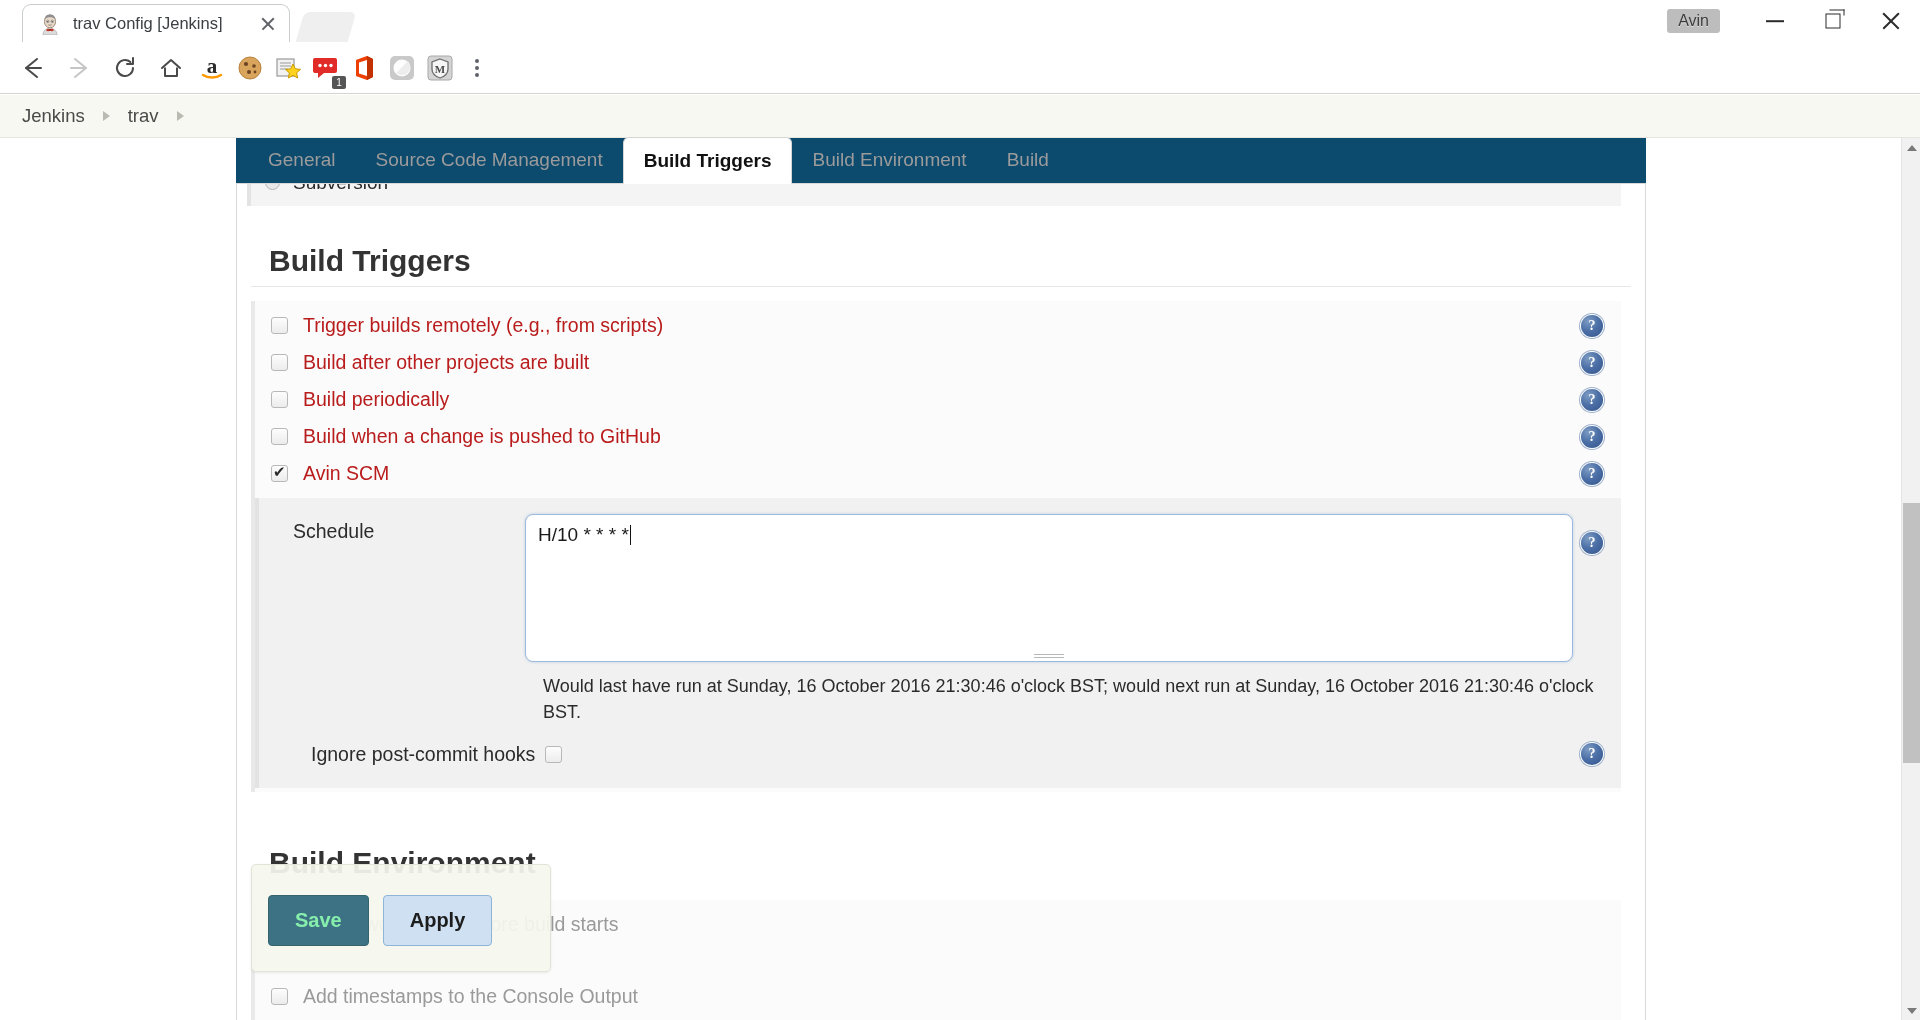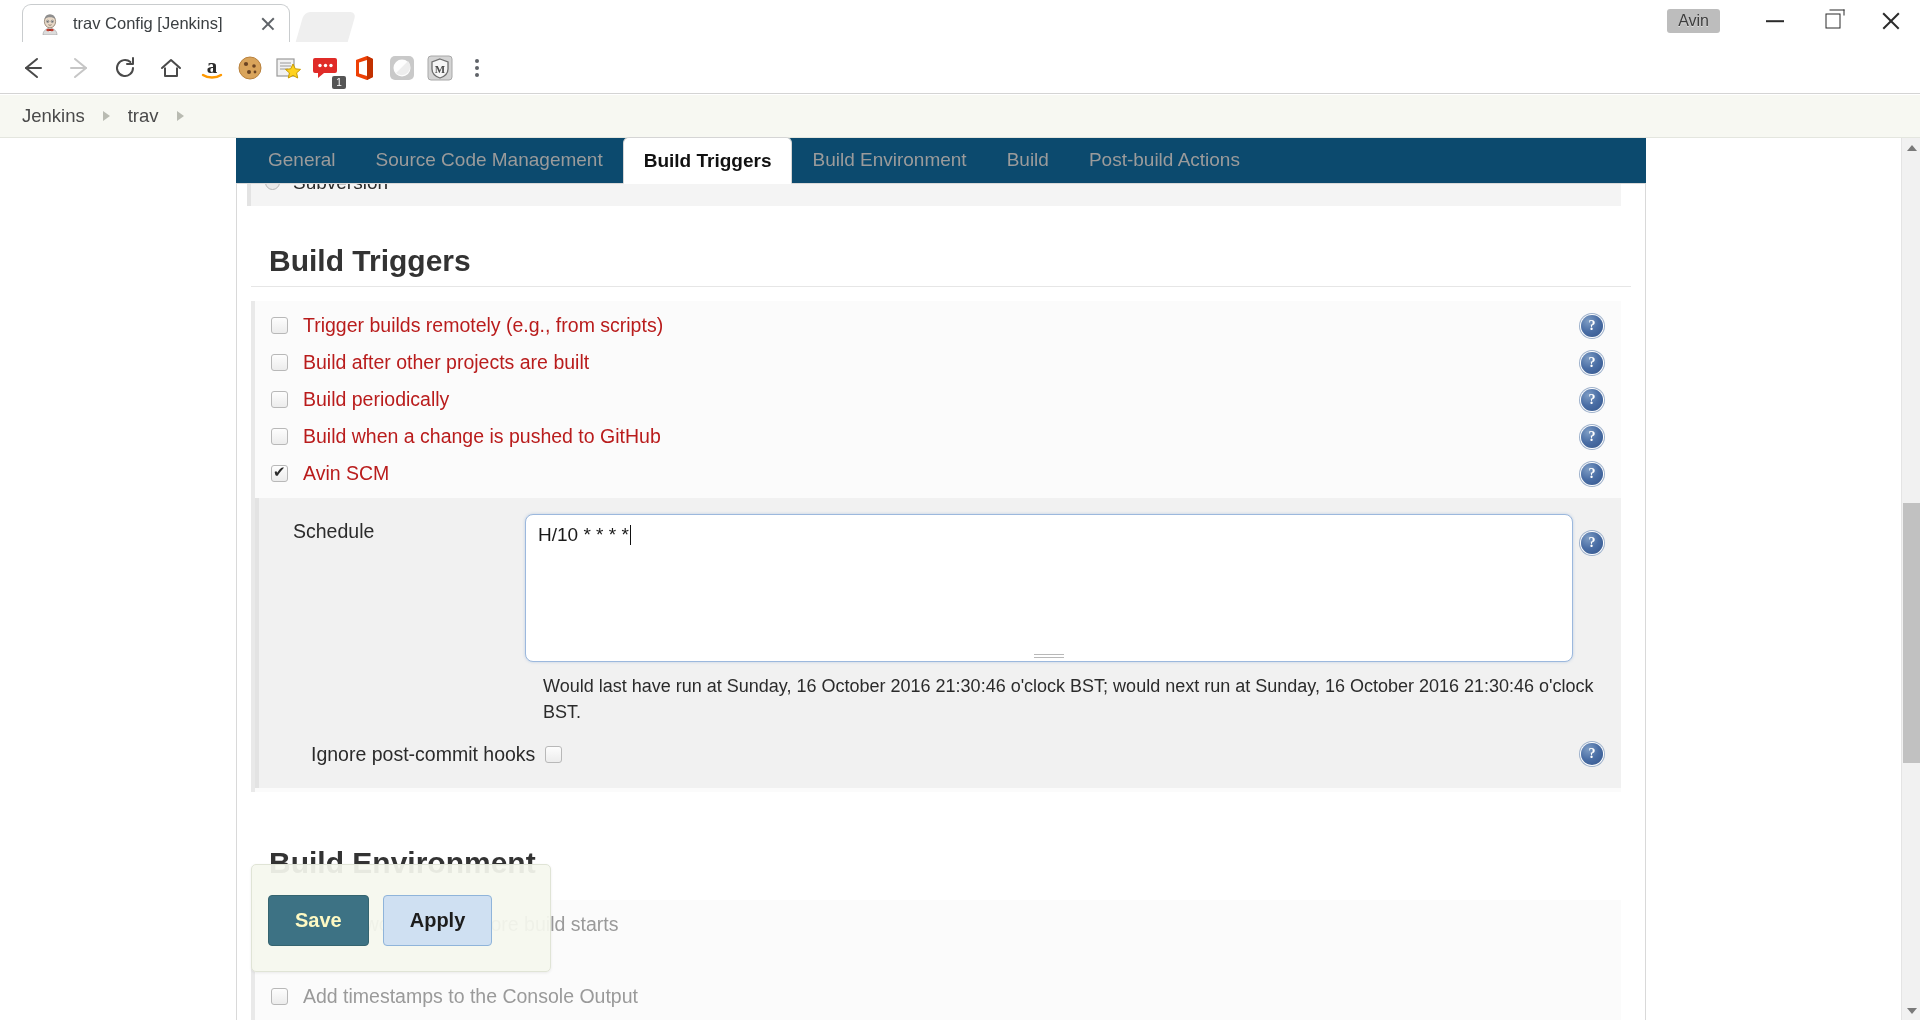--- a/index.html
+++ b/index.html
@@ -316,21 +316,21 @@
     box-shadow: 0 1px 3px rgba(0,0,0,.07);
     padding: 30px 0 0 16px;
     display:flex; align-items:flex-start; gap: 14px;
   }
   .btn {
     font-size: 20px; font-weight: bold;
     border-radius: 4px; cursor: pointer;
     padding: 13px 26px;
     border: 1px solid transparent;
   }
-  .btn-save { background:#3d7284; color:#fef9c3; border-color:#35646f; }
+  .btn-save { background:#3d7284; color:#86efac; border-color:#35646f; }
   .btn-apply { background:#cfe0f2; color:#1d1d1d; border:1px solid #8fb4da; }
 
   
   .pagescroll {
     position:absolute; right:0; top:0; width: 19px; bottom:0;
     background:#f1f1f1; border-left:1px solid #e4e4e4;
   }
   .pagescroll .thumb {
     position:absolute; left: 1px; width: 17px;
     top: 365px; height: 260px; background:#c1c1c1; border-radius:0;
@@ -493,21 +493,20 @@
     <div class="page-body">
 
       <div class="config-wrap">
 
         <div class="jtabs">
           <div class="jtab">General</div>
           <div class="jtab">Source Code Management</div>
           <div class="jtab active">Build Triggers</div>
           <div class="jtab">Build Environment</div>
           <div class="jtab">Build</div>
-          <div class="jtab">Post-build Actions</div>
         </div>
 
         <div class="panel">
 
           <div class="clip-row">
             <span class="radio-dot"></span>
             <span class="lbl">Subversion</span>
 
           </div>
 

